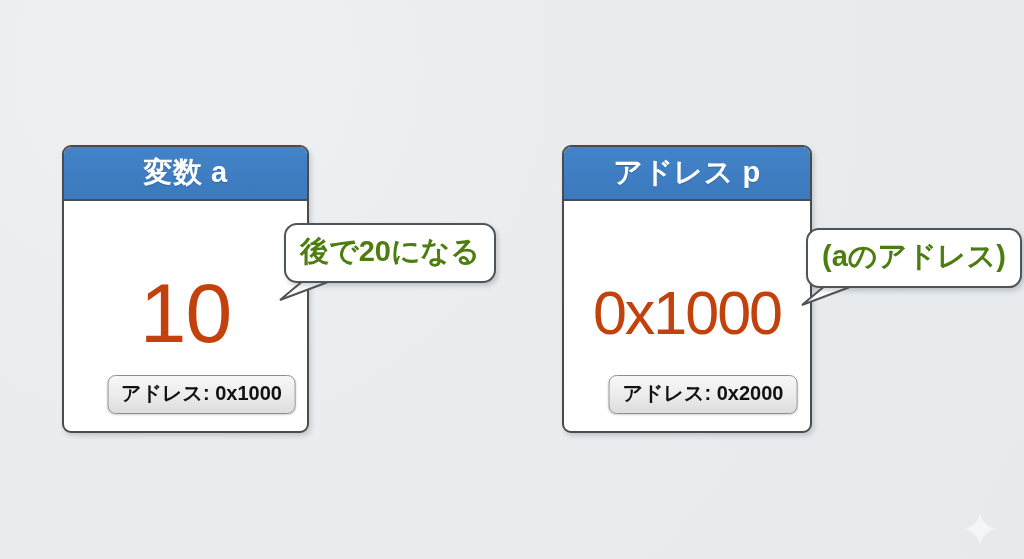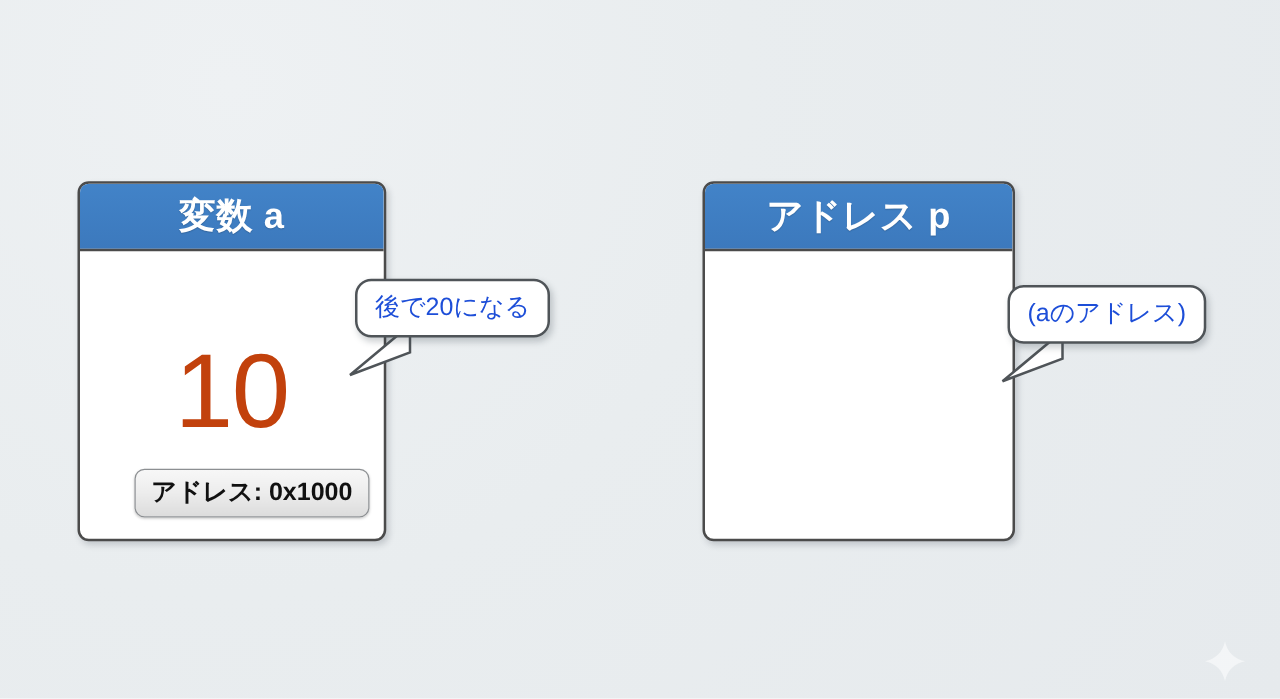--- a/index.html
+++ b/index.html
@@ -110,23 +110,23 @@
     pointer-events: none;
   }
 
   
   .bubble {
     position: absolute;
     box-sizing: border-box;
     background: #ffffff;
     border: 2px solid #4f5458;
     border-radius: 13px;
-    color: #1d4ed8;
-    font-size: 20px;
-    font-weight: 400;
+    color: #4d7c0f;
+    font-size: 29px;
+    font-weight: 700;
     padding: 7px 14px 9px 14px;
     white-space: nowrap;
     box-shadow: 2px 3px 5px rgba(60,70,80,0.25);
   }
   .bubble.left-cb  { left: 284px; top: 223px; }
   .bubble.right-cb { left: 806px; top: 228px; }
 
   .bubble-tail {
     position: absolute;
     overflow: visible;
@@ -154,20 +154,22 @@
     <div class="mem-header">変数 a</div>
     <div class="mem-body">
       <div class="mem-value big">10</div>
       <div class="addr-pill">アドレス: 0x1000</div>
     </div>
   </div>
 
   <div class="mem-box right">
     <div class="mem-header">アドレス p</div>
     <div class="mem-body">
+      <div class="mem-value addr">0x1000</div>
+      <div class="addr-pill">アドレス: 0x2000</div>
     </div>
   </div>
 
 
   <svg class="bubble-tail left-tail" width="60" height="46" viewBox="0 0 60 46">
     <polygon points="4,42 52,2 52,24" fill="#ffffff" stroke="#4f5458" stroke-width="2" stroke-linejoin="miter"></polygon>
   </svg>
   <div class="bubble left-cb">後で20になる</div>
 
   <svg class="bubble-tail right-tail" width="60" height="46" viewBox="0 0 60 46">

